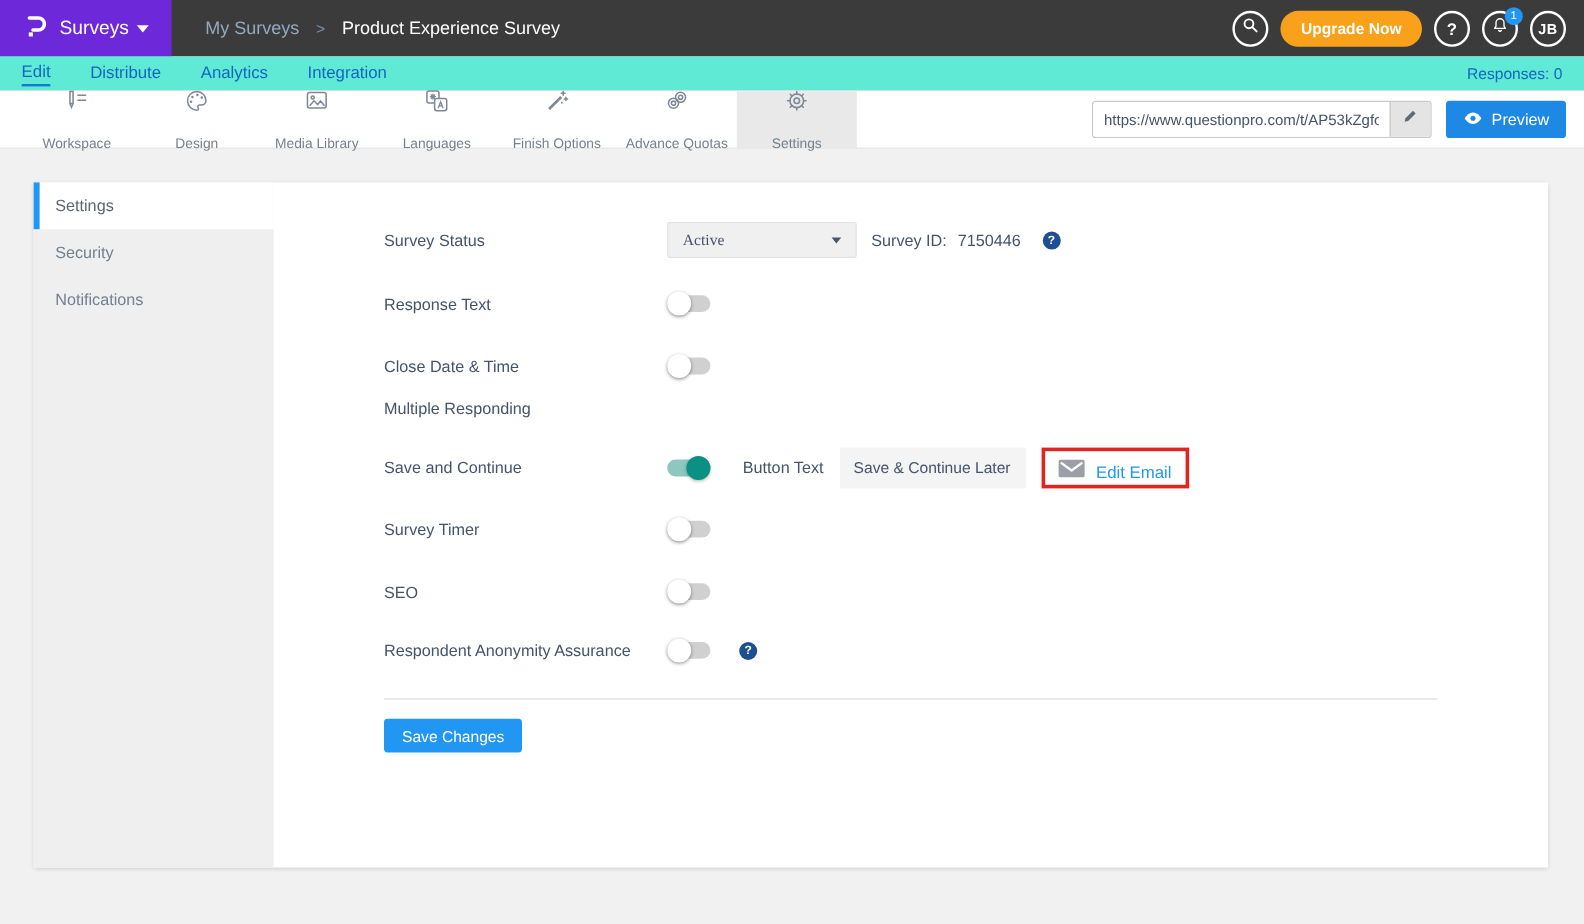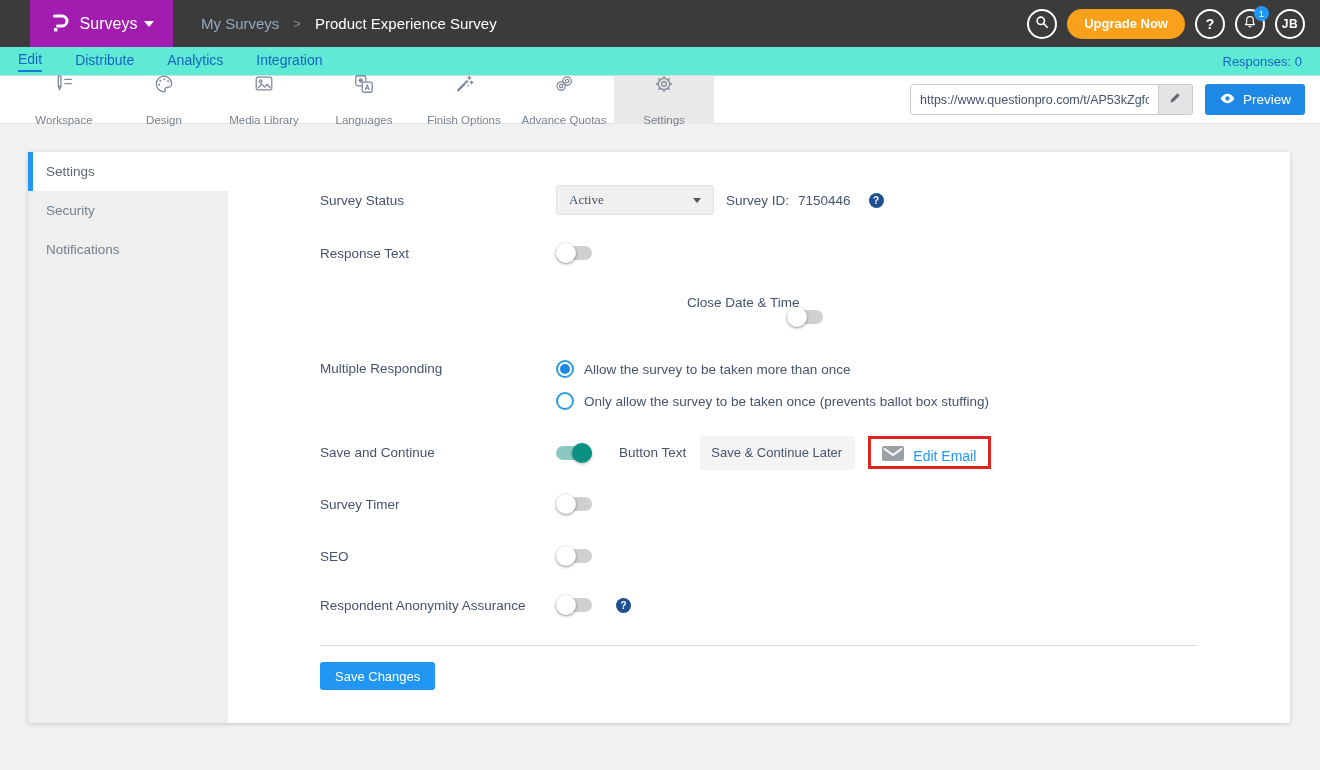--- a/index.html
+++ b/index.html
@@ -1,21 +1,21 @@
 <!DOCTYPE html>
 <html><head>
 <meta charset="utf-8">
 <style>
   * { margin:0; padding:0; box-sizing:border-box; }
   body { font-family:"Liberation Sans", sans-serif; background:#f1f1f2; }
   .stage { position:relative; width:1320px; height:770px; background:#f1f1f2; overflow:hidden; }
 
   
   .hdr { position:absolute; top:0; left:0; width:100%; height:47px; background:#3b3b3b; display:flex; align-items:center; }
-  .logo { width:143px; height:47px; background:#a21caf; display:flex; align-items:center; justify-content:center; gap:7px; cursor:pointer; flex-shrink:0;margin-left:30px; }
+  .logo { width:143px; height:47px; background:#6d28d9; display:flex; align-items:center; justify-content:center; gap:7px; cursor:pointer; flex-shrink:0; }
   .logo-text { color:#fff; font-size:16px; }
   .caret-down { width:0; height:0; border-left:5px solid transparent; border-right:5px solid transparent; border-top:6px solid #fff; }
   .crumbs { display:flex; align-items:center; gap:14px; margin-left:28px; font-size:15px; }
   .crumb-parent { color:#93a9c0; cursor:pointer; }
   .crumb-sep { color:#7e93aa; font-size:13px; }
   .crumb-title { color:#ffffff; }
   .hdr-right { margin-left:auto; display:flex; align-items:center; gap:10px; padding-right:15px; }
   .circle-btn { width:30px; height:30px; border-radius:50%; border:2px solid #fff; background:transparent; display:flex; align-items:center; justify-content:center; color:#fff; cursor:pointer; position:relative; }
   .circle-btn .glyph { color:#fff; font-size:14px; font-weight:bold; }
   .upgrade-btn { height:30px; border:none; border-radius:15px; background:#f9a11b; color:#fff; font-size:13px; font-weight:bold; padding:0 17px; cursor:pointer; font-family:"Liberation Sans",sans-serif; }
@@ -272,40 +272,30 @@
 
       
       <div class="row" style="height:20px; margin-bottom:32px;">
         <span class="lbl">Response Text</span>
         <div class="switch">
             <div class="knob"></div>
           </div>
       </div>
 
       
-      <div class="row" style="height:20px; margin-bottom:44px;flex-direction:column;">
+      <div class="row" style="height:20px; margin-bottom:16px;">
         <span class="lbl">Close Date &amp; Time</span>
         <div class="switch">
             <div class="knob"></div>
           </div>
       </div>
 
       
       <div class="row" style="align-items:flex-start; margin-bottom:21px;">
         <span class="lbl" style="padding-top:2px;">Multiple Responding</span>
-        <div>
-          <div class="radio-line" style="margin-bottom:12px;">
-            <span class="radio checked"></span>
-            <span class="radio-text">Allow the survey to be taken more than once</span>
-          </div>
-          <div class="radio-line">
-            <span class="radio"></span>
-            <span class="radio-text">Only allow the survey to be taken once (prevents ballot box stuffing)</span>
-          </div>
-        </div>
       </div>
 
       
       <div class="row" style="height:41px; margin-bottom:21px;">
         <span class="lbl">Save and Continue</span>
         <div class="switch on">
             <div class="knob"></div>
           </div>
         <span class="btn-text-label">Button Text</span>
         <input class="btn-text-input" type="text" value="Save &amp; Continue Later" style="">

